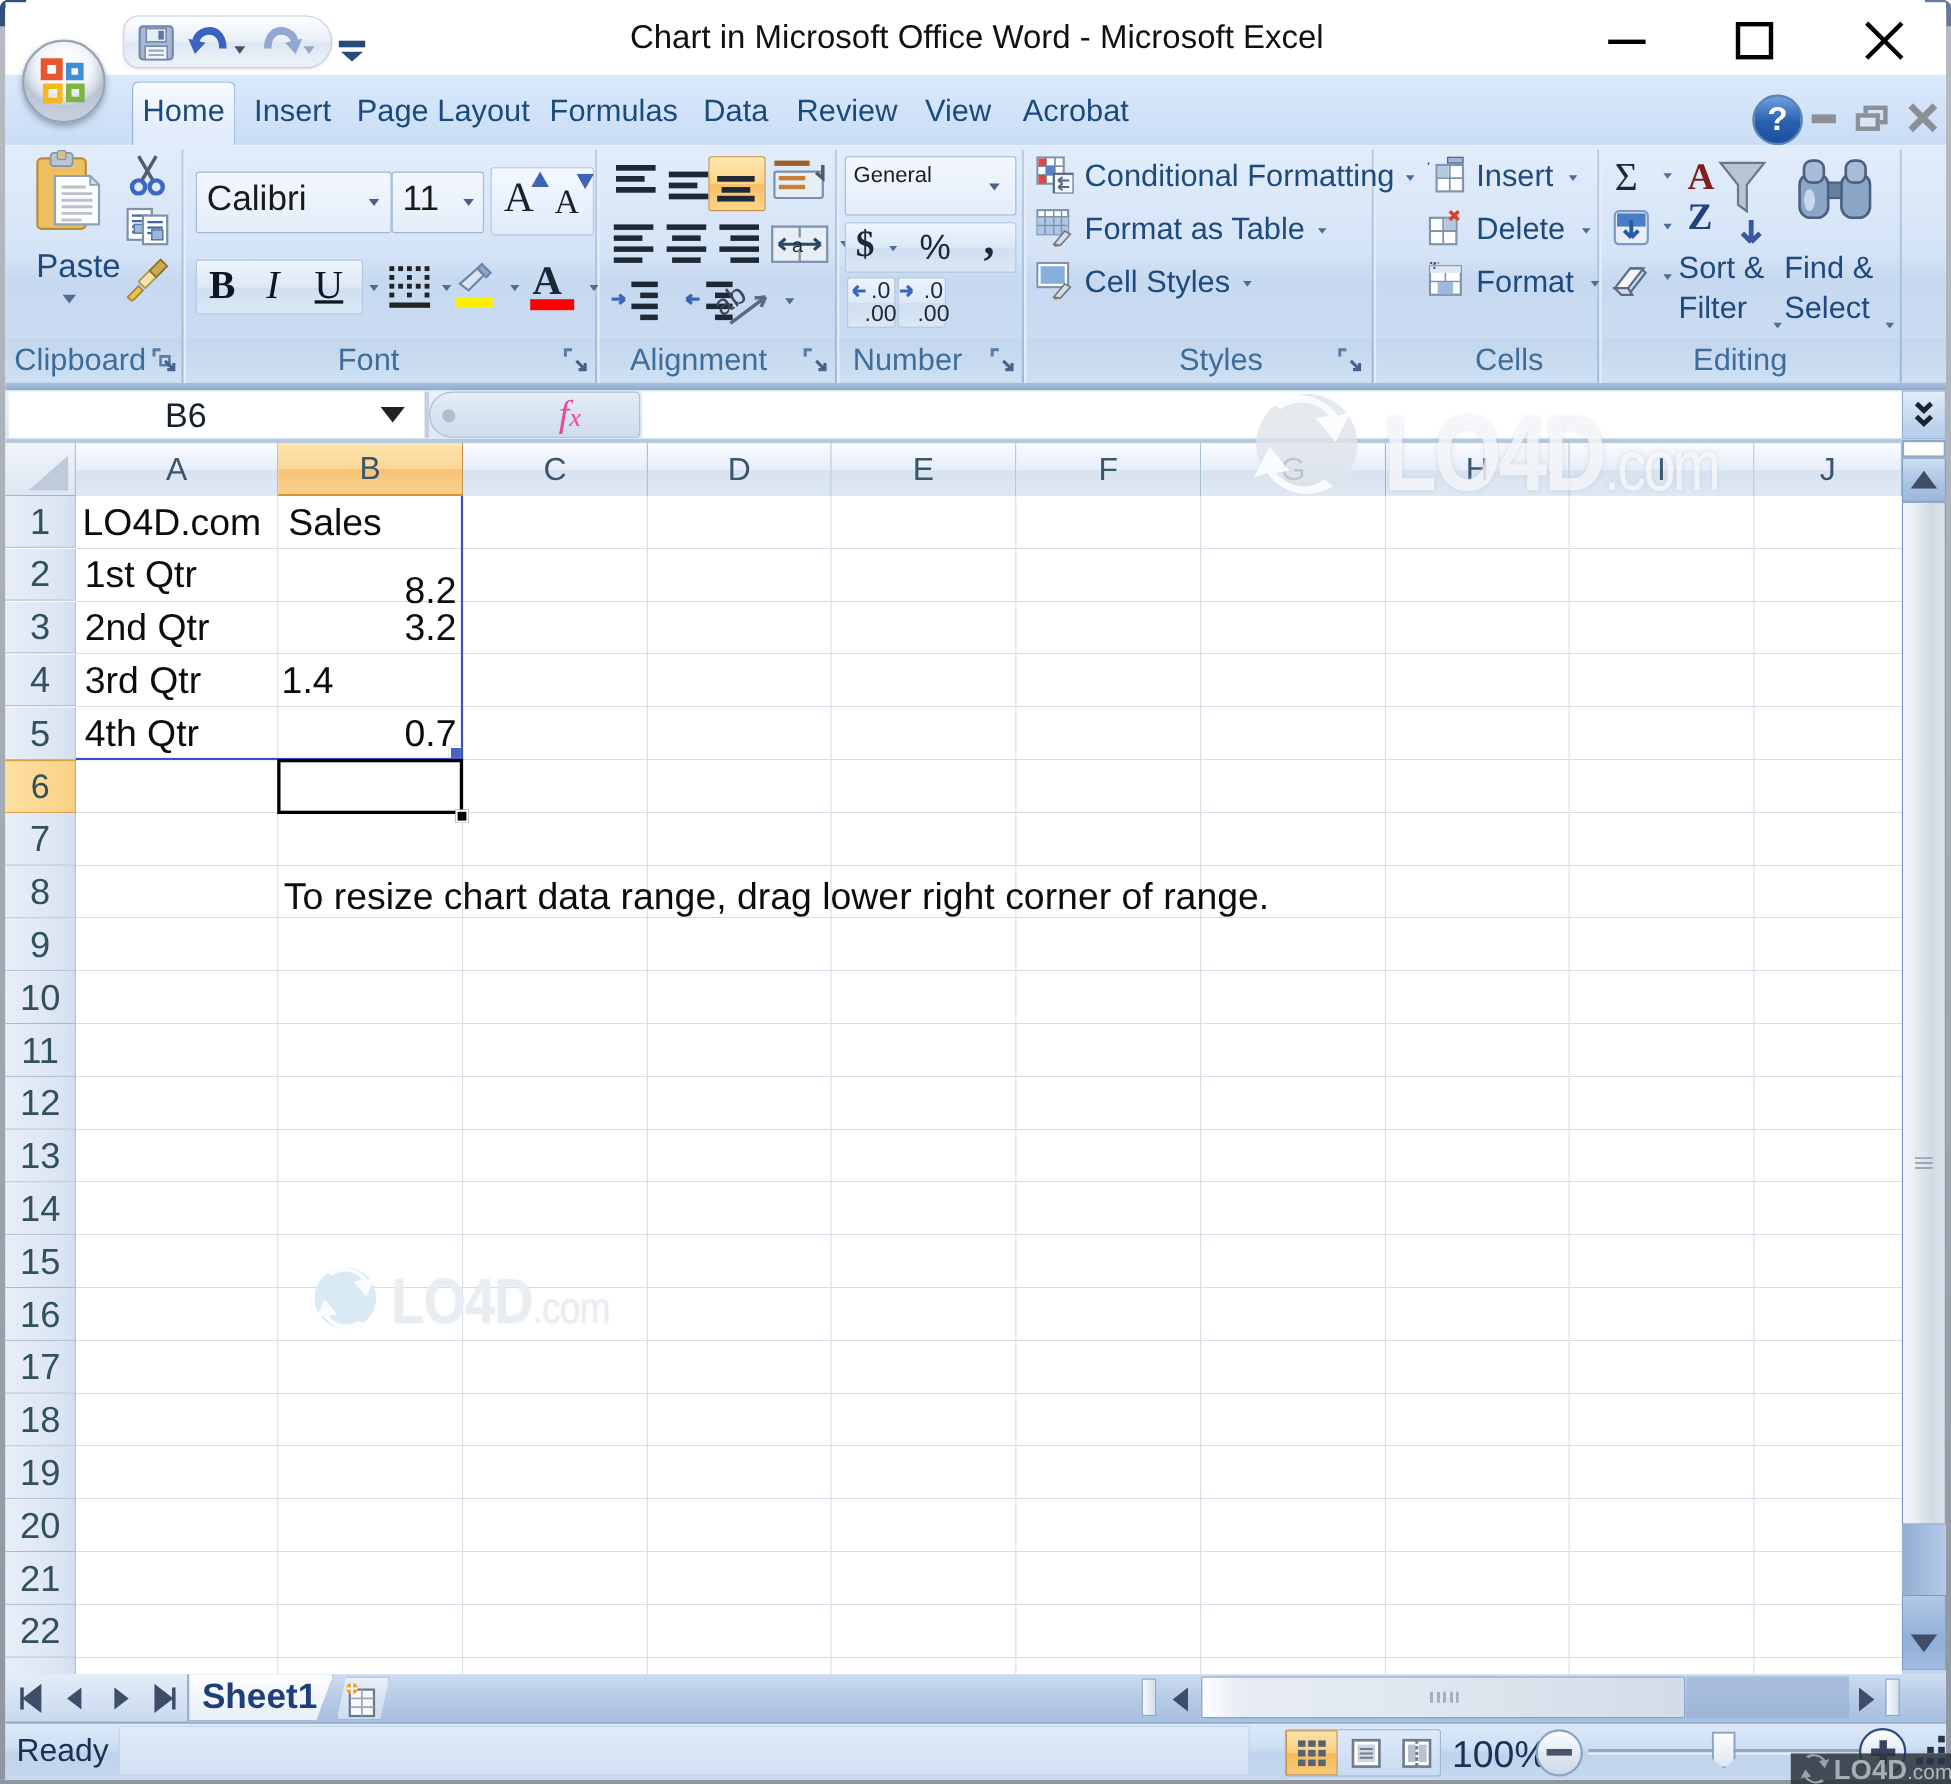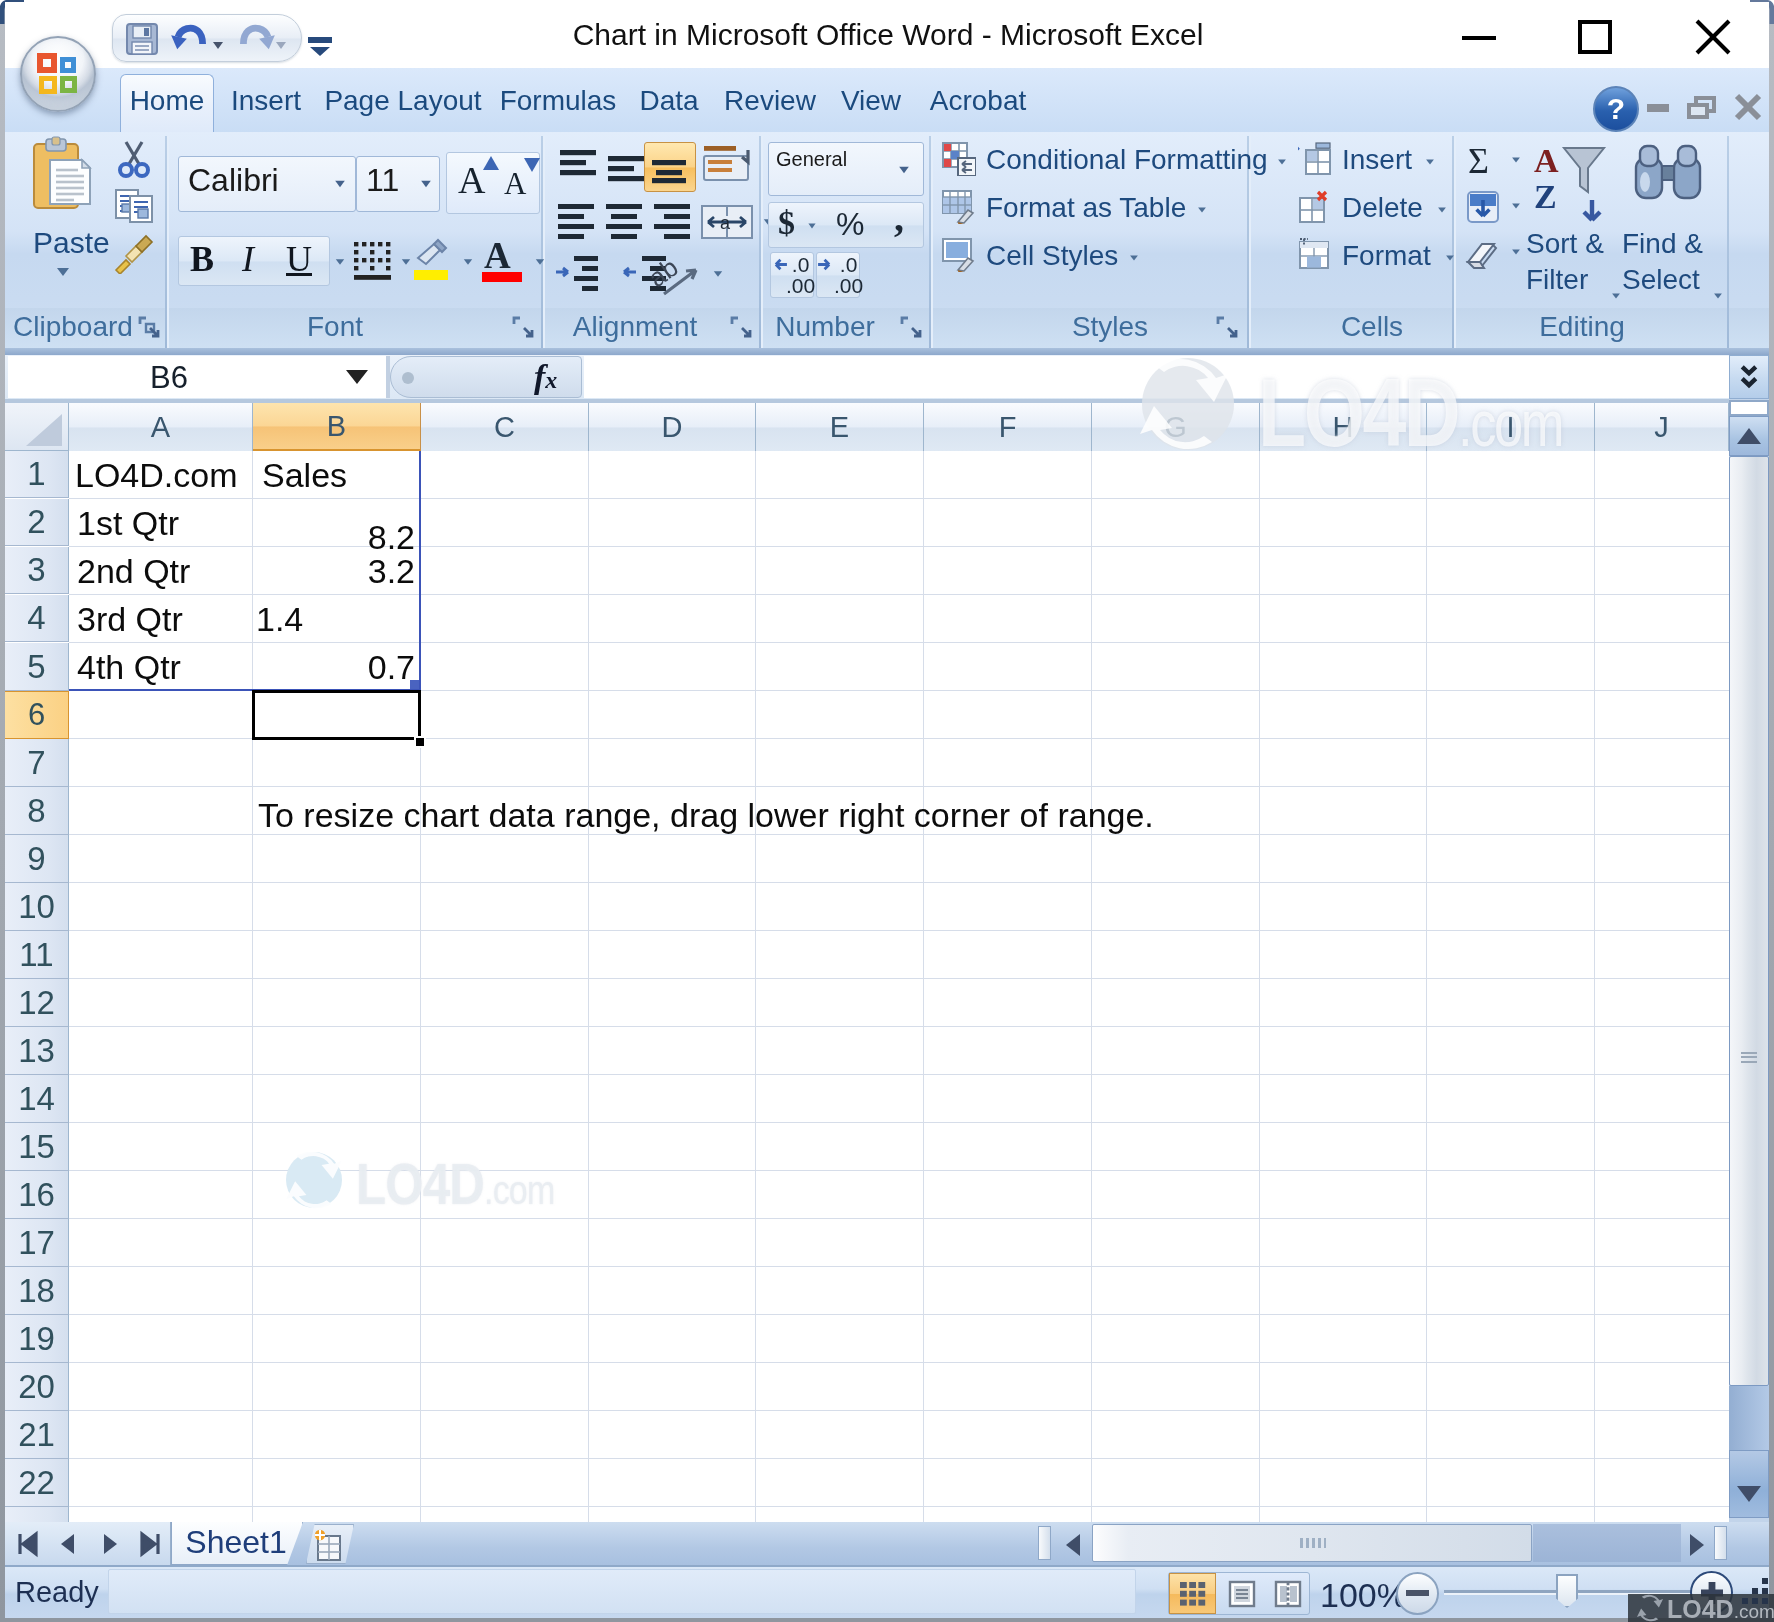--- a/index.html
+++ b/index.html
@@ -431,21 +431,21 @@
 <div class="ab dd" style="left:1712px;top:292px;transform:scale(0.65)"></div>
 <div class="ab glabel ctr" style="left:1517px;top:312px;width:130px;height:30px">Editing</div>
 
 <div class="ab" style="left:5px;top:355px;width:1764px;height:44px;background:linear-gradient(180deg,#eaf1fa,#dce8f5)"></div>
 <div class="ab" style="left:8px;top:356px;width:378px;height:42px;background:#fff"></div>
 <div class="ab" style="left:150px;top:360px;font-size:31px;color:#16202c">B6</div>
 <div class="ab" style="left:346px;top:370px;width:0;height:0;border-left:11px solid transparent;border-right:11px solid transparent;border-top:14px solid #222"></div>
 <div class="ab" style="left:386px;top:356px;width:4px;height:42px;background:#c2d0e2"></div>
 <div class="ab" style="left:390px;top:356px;width:192px;height:42px;background:linear-gradient(180deg,#e4edf8,#cfdcec);border:1px solid #aabdd4;border-radius:21px 4px 4px 21px"></div>
 <div class="ab" style="left:402px;top:372px;width:12px;height:12px;border-radius:50%;background:#aebecf"></div>
-<div class="ab" style="left:534px;top:358px;font-family:'Liberation Serif',serif;font-style:italic;font-weight:bold;font-size:34px;color:#0f172a">f<span style="font-size:24px">x</span></div>
+<div class="ab" style="left:508px;top:358px;font-family:'Liberation Serif',serif;font-style:italic;font-weight:normal;font-size:34px;color:#ec4899">f<span style="font-size:24px">x</span></div>
 <div class="ab" style="left:584px;top:356px;width:1145px;height:42px;background:#fff"></div>
 
 <div class="ab" style="left:1729px;top:355px;width:40px;height:44px;background:linear-gradient(180deg,#e2edfa,#c6daf0 55%,#b4cdea);border:1px solid #8fadd1"></div>
 <svg class="ab" style="left:1738px;top:364px" width="22" height="26" viewBox="0 0 13 15">
 <path d="M2.5 1.5 l4 3.8 L10.5 1.5 M2.5 8.5 l4 3.8 L10.5 8.5" fill="none" stroke="#1a2430" stroke-width="2.6"></path>
 </svg>
 
 <div class="ab" style="left:5px;top:399px;width:1764px;height:4px;background:#b5c8de"></div>
 
 <div class="ab" style="left:5px;top:403px;width:64px;height:48px;background:linear-gradient(180deg,#f0f4fa,#dde6f2);border-right:1px solid #9eb6ce;border-bottom:1px solid #9eb6ce"></div>
@@ -532,21 +532,21 @@
 
 <div class="ab" style="left:5px;top:1522px;width:1764px;height:43px;background:linear-gradient(180deg,#cdddf0,#b2c8e4 60%,#a8c0e0)"></div>
 <div class="ab" style="left:5px;top:1522px;width:166px;height:43px;background:linear-gradient(180deg,#e3edf8,#c8d9ee);border-right:1px solid #98b0cc"></div>
 <svg class="ab" style="left:14px;top:1530px" width="150" height="28" viewBox="0 0 75 14">
 <path d="M3 2 v10 M11 2 L4.5 7 L11 12 Z" fill="#3f4d68" stroke="#3f4d68" stroke-width="1.6"></path>
 <path d="M30 2 L23.5 7 L30 12 Z" fill="#3f4d68"></path>
 <path d="M45 2 L51.5 7 L45 12 Z" fill="#3f4d68"></path>
 <path d="M64 2 L70.5 7 L64 12 Z M72 2 v10" fill="#3f4d68" stroke="#3f4d68" stroke-width="1.6"></path>
 </svg>
 <div class="ab" style="left:171px;top:1522px;width:132px;height:43px;background:linear-gradient(180deg,#fdfeff,#e8eff8);border:1px solid #8fa8c8;border-top:none;clip-path:polygon(0 0,100% 0,88% 100%,0 100%)"></div>
-<div class="ab" style="left:176px;top:1524px;width:120px;text-align:center;font-size:32px;font-weight:normal;color:#1f3e7a">Sheet1</div>
+<div class="ab" style="left:176px;top:1524px;width:120px;text-align:center;font-size:32px;font-weight:bold;color:#1f3e7a">Sheet1</div>
 <div class="ab" style="left:306px;top:1524px;width:48px;height:40px;background:linear-gradient(180deg,#e8eff8,#ccdbee);border:1px solid #9ab0cc;clip-path:polygon(18% 0,100% 0,82% 100%,0 100%)"></div>
 <svg class="ab" style="left:312px;top:1528px" width="34" height="34" viewBox="0 0 17 17">
 <rect x="3" y="4" width="11" height="12" fill="#f6f8fb" stroke="#68788c" stroke-width="1"></rect>
 <line x1="3" y1="8" x2="14" y2="8" stroke="#9aa8ba" stroke-width="0.8"></line>
     <line x1="3" y1="12" x2="14" y2="12" stroke="#9aa8ba" stroke-width="0.8"></line>
     <line x1="8.5" y1="4" x2="8.5" y2="16" stroke="#9aa8ba" stroke-width="0.8"></line>
 <circle cx="4" cy="3.5" r="2.6" fill="#f0a028"></circle>
     <path d="M4 1 v5 M1.5 3.5 h5" stroke="#fff" stroke-width="1"></path>
 </svg>
 

